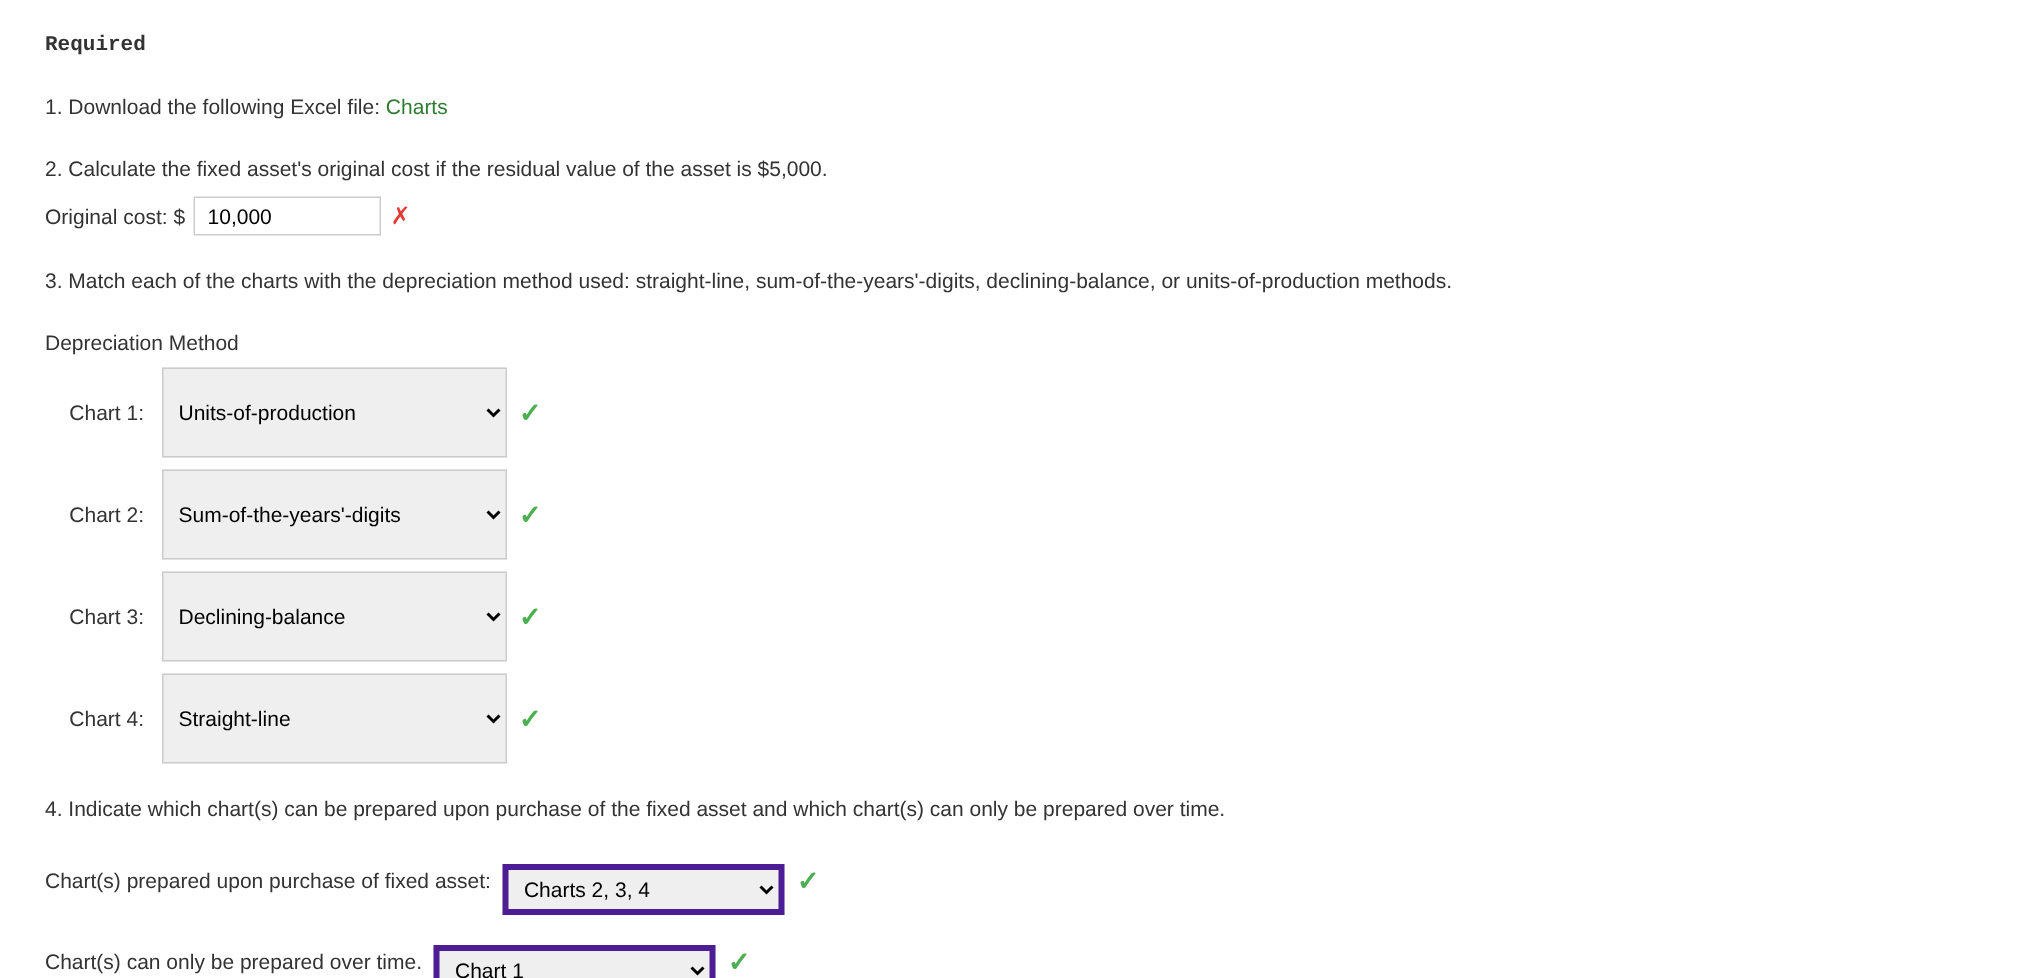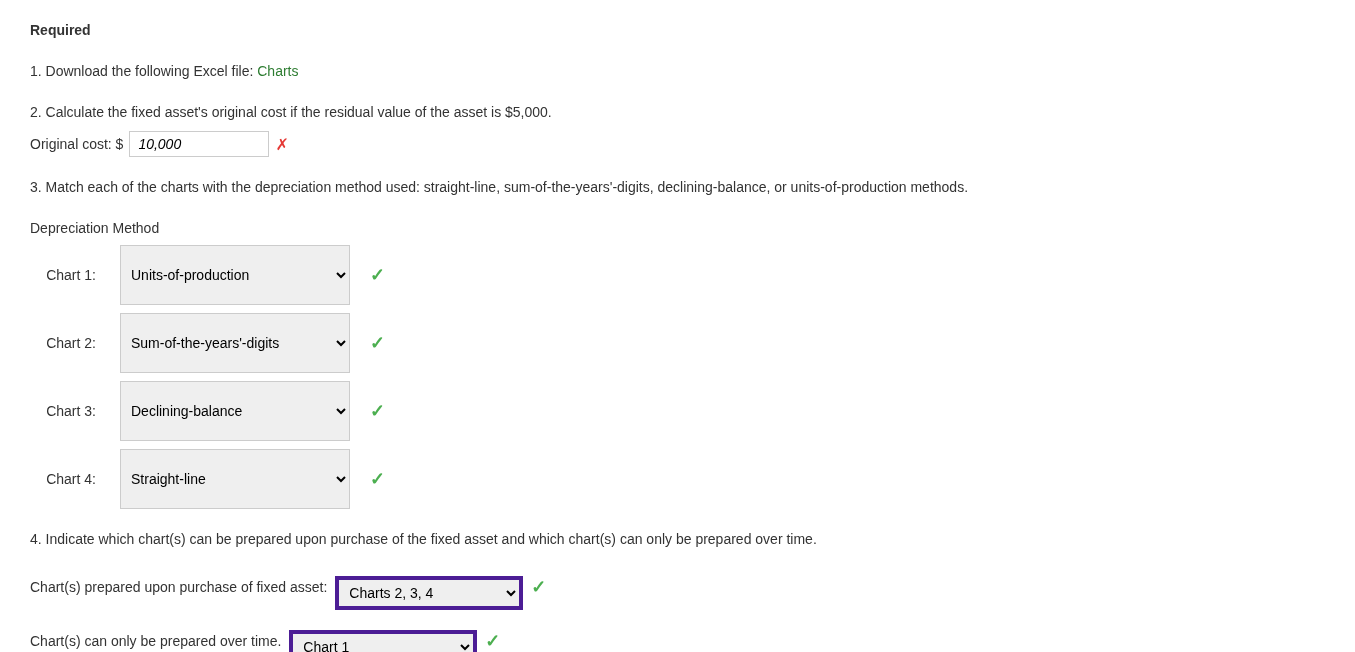--- a/index.html
+++ b/index.html
@@ -14,56 +14,56 @@
       background: #fff;
       padding: 20px 30px;
       width: 1355px;
       min-height: 652px;
     }
     .section {
       margin-bottom: 20px;
     }
     .bold {
       font-weight: bold;
+      font-family: Liberation Mono, monospace;
     }
     .link {
       color: #2e7d32;
       text-decoration: none;
       cursor: pointer;
     }
     .input-row {
       display: flex;
       align-items: center;
       gap: 6px;
       margin-top: 8px;
     }
     .text-input {
       border: 1px solid #ccc;
       padding: 4px 8px;
       font-size: 14px;
-      width: 140px;
-      font-style: italic;
+      width: 125px;
     }
     .x-icon {
       color: #e53935;
       font-size: 16px;
       cursor: pointer;
     }
     .check-icon {
       color: #4caf50;
       font-size: 18px;
       font-weight: bold;
     }
     .depreciation-table {
       margin-top: 6px;
     }
     .depreciation-row {
       display: flex;
       align-items: center;
-      gap: 20px;
+      gap: 8px;
       margin-bottom: 8px;
     }
     .depreciation-label {
       width: 70px;
       text-align: right;
       padding-right: 4px;
     }
     .select-dropdown {
       border: 1px solid #ccc;
       padding: 20px 6px;

